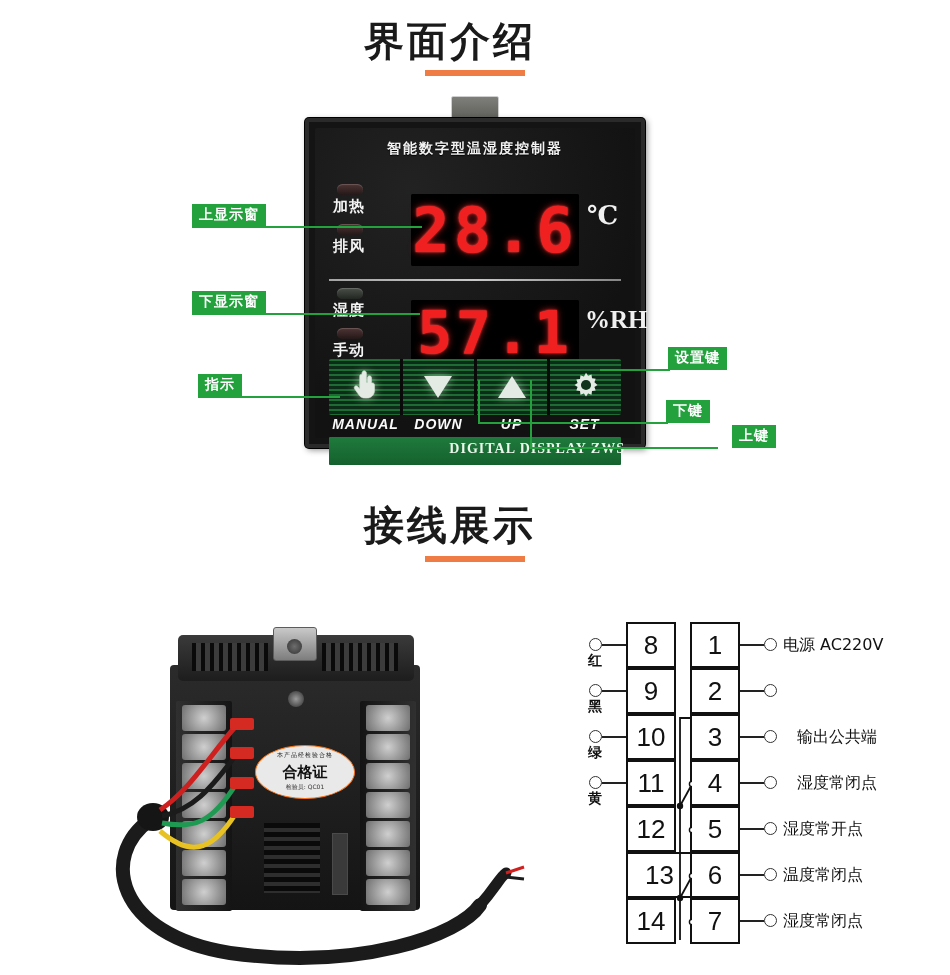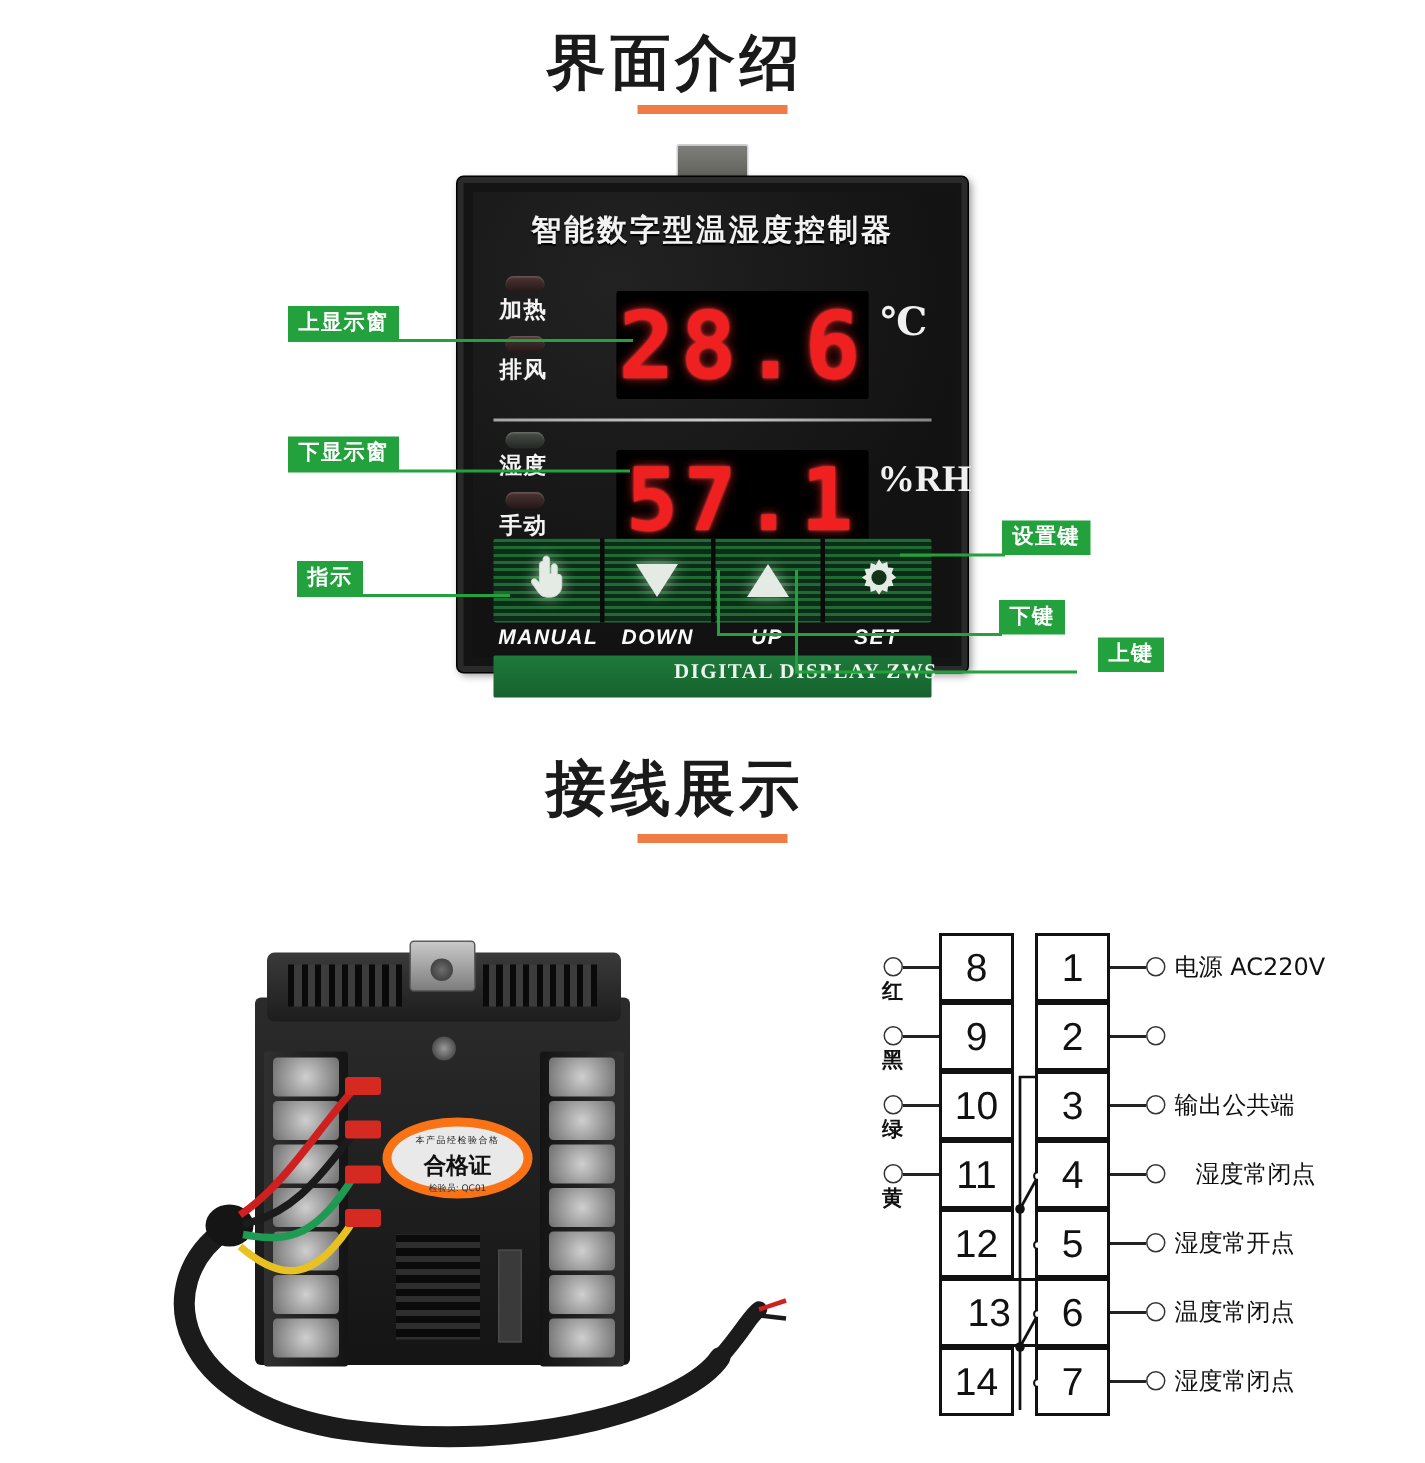--- a/index.html
+++ b/index.html
@@ -38,21 +38,21 @@
   }
   .panel-inner{
     position:absolute; left:6px; top:6px; right:6px; bottom:6px;
     background:
       radial-gradient(circle at 30% 20%, #222 0%, #121212 70%),
       #101010;
     border-radius:2px;
   }
   .dev-title{
     position:absolute; left:0; right:0; top:12px; text-align:center;
-    color:#f2f2f2; font-size:20px; letter-spacing:2px; font-weight:600;
+    color:#f2f2f2; font-size:14px; letter-spacing:2px; font-weight:600;
     font-family:"DejaVu Sans","Liberation Sans",sans-serif;
     text-shadow:0 1px 1px #000;
   }
 
   .divider{
     position:absolute; left:14px; right:14px; top:151px; height:2px;
     background:linear-gradient(90deg,#bdbdbd,#e8e8e8,#9a9a9a);
     opacity:.85;
   }
 
@@ -319,21 +319,21 @@
   <div class="ph" style="left:306px; top:158px; width:44px; height:26px; border-radius:3px; background:radial-gradient(circle,#cfcfcf,#6e6e6e);"></div>
   <div class="ph" style="left:306px; top:187px; width:44px; height:26px; border-radius:3px; background:radial-gradient(circle,#cfcfcf,#6e6e6e);"></div>
   <div class="ph" style="left:306px; top:216px; width:44px; height:26px; border-radius:3px; background:radial-gradient(circle,#cfcfcf,#6e6e6e);"></div>
   <div class="ph" style="left:306px; top:245px; width:44px; height:26px; border-radius:3px; background:radial-gradient(circle,#cfcfcf,#6e6e6e);"></div>
   <div class="ph" style="left:306px; top:274px; width:44px; height:26px; border-radius:3px; background:radial-gradient(circle,#cfcfcf,#6e6e6e);"></div>
 
   <div class="ph" style="left:204px; top:218px; width:56px; height:70px;
        background:repeating-linear-gradient(180deg,#0a0a0a 0 5px,#2e2e2e 5px 9px);"></div>
   <div class="ph" style="left:272px; top:228px; width:16px; height:62px; background:#3a3a3a; border:1px solid #4a4a4a;"></div>
 
-  <div class="ph" style="left:195px; top:140px; width:100px; height:54px; border-radius:50%; background:#e9e9e9; border:6px solid #f97316;">
+  <div class="ph" style="left:195px; top:140px; width:100px; height:54px; border-radius:50%; background:#e9e9e9; border:1px solid #f97316;">
     <div style="position:absolute; left:0; right:0; top:5px; text-align:center; font-size:6px; color:#222; letter-spacing:1px; font-family:'DejaVu Sans',sans-serif;">本产品经检验合格</div>
     <div style="position:absolute; left:0; right:0; top:17px; text-align:center; font-size:15px; font-weight:bold; color:#111; font-family:'DejaVu Sans',sans-serif;">合格证</div>
     <div style="position:absolute; left:0; right:0; top:37px; text-align:center; font-size:6px; color:#333; font-family:'DejaVu Sans',sans-serif;">检验员: QC01</div>
   </div>
 
   <svg class="ph" style="left:0; top:0;" width="470" height="370" aria-hidden="true">
     <ellipse cx="93" cy="212" rx="16" ry="14" fill="#151515"></ellipse>
     <path d="M100 205 C 130 185, 150 150, 176 121" stroke="#cf2020" stroke-width="5" fill="none"></path>
     <path d="M102 211 C 132 205, 150 185, 176 150" stroke="#1b1b1b" stroke-width="5" fill="none"></path>
     <path d="M102 218 C 134 224, 152 218, 176 179" stroke="#1f9a52" stroke-width="5" fill="none"></path>
@@ -382,21 +382,21 @@
   <div class="wireline" style="left:160px; top:44px; width:24px;"></div>
   <div class="term-circle" style="left:184px; top:38px;"></div>
   <div class="rlabel" style="left:203px; top:35px;">电源 AC220V</div>
 
   <div class="wireline" style="left:160px; top:90px; width:24px;"></div>
   <div class="term-circle" style="left:184px; top:84px;"></div>
   <div class="rlabel" style="left:203px; top:81px;"></div>
 
   <div class="wireline" style="left:160px; top:136px; width:24px;"></div>
   <div class="term-circle" style="left:184px; top:130px;"></div>
-  <div class="rlabel" style="left:203px; top:127px;">输出公共端</div>
+  <div class="rlabel" style="left:217px; top:127px;">输出公共端</div>
 
   <div class="wireline" style="left:160px; top:182px; width:24px;"></div>
   <div class="term-circle" style="left:184px; top:176px;"></div>
   <div class="rlabel" style="left:217px; top:173px;">湿度常闭点</div>
 
   <div class="wireline" style="left:160px; top:228px; width:24px;"></div>
   <div class="term-circle" style="left:184px; top:222px;"></div>
   <div class="rlabel" style="left:203px; top:219px;">湿度常开点</div>
 
   <div class="wireline" style="left:160px; top:274px; width:24px;"></div>

